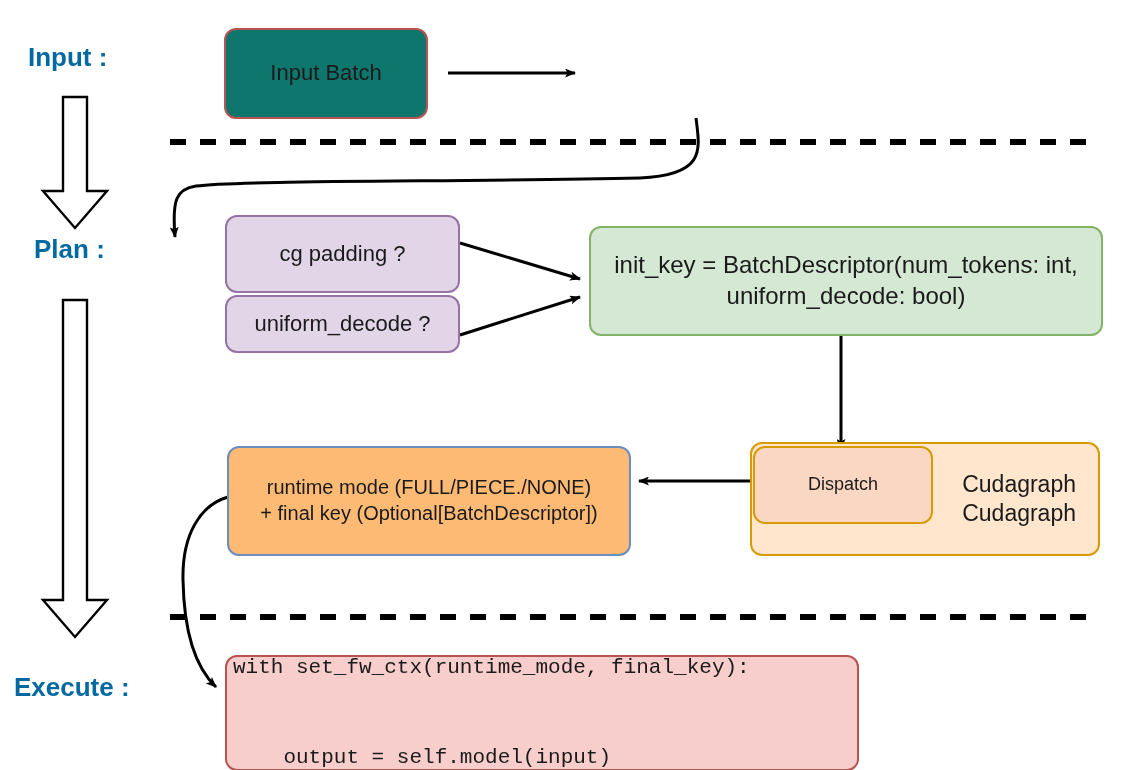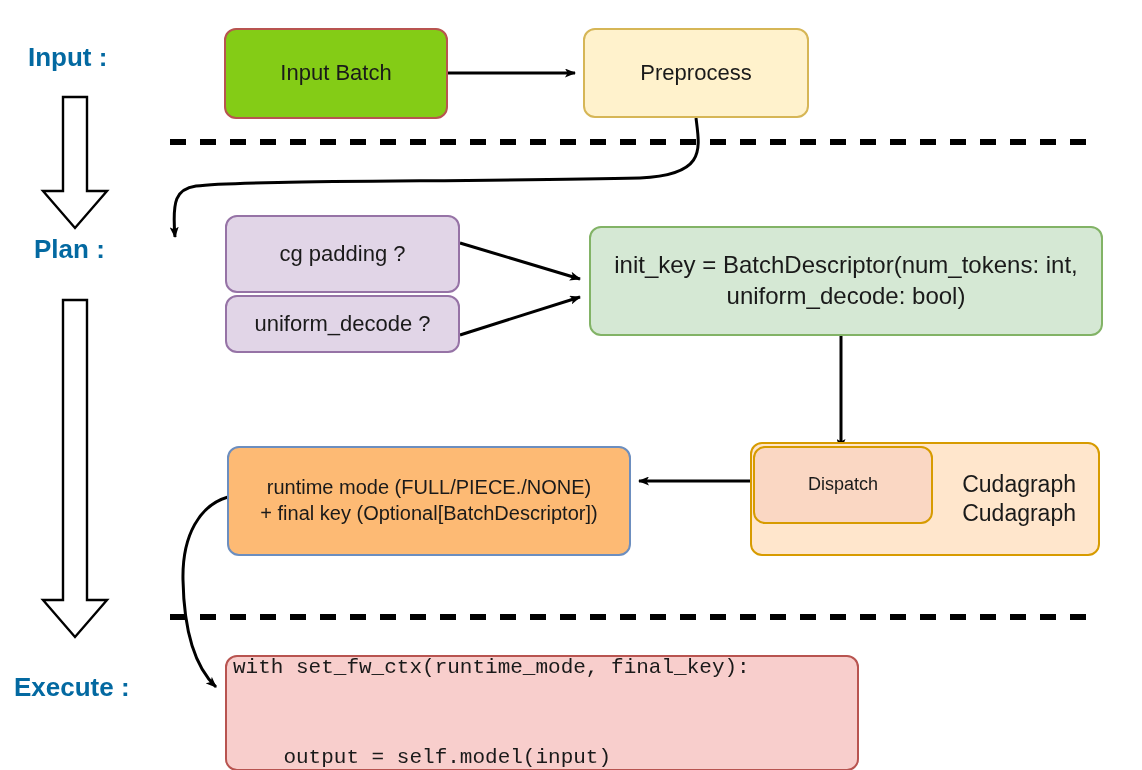--- a/index.html
+++ b/index.html
@@ -41,22 +41,22 @@
   .stage-label {
     position: absolute;
     font-weight: bold;
     font-size: 26px;
     color: #0369a1;
     white-space: nowrap;
   }
 
   
   #node-input-batch {
-    left: 224px; top: 28px; width: 224px; height: 91px;
-    background: #84cc16; border-color: #b85450;
+    left: 224px; top: 28px; width: 204px; height: 91px;
+    background: #0f766e; border-color: #b85450;
     font-size: 22px;
   }
   #node-preprocess {
     left: 583px; top: 28px; width: 226px; height: 90px;
     background: #fff2cc; border-color: #d6b656;
     font-size: 22px;
   }
   #node-cg-padding {
     left: 225px; top: 215px; width: 235px; height: 78px;
     background: #e1d5e7; border-color: #9673a6;
@@ -148,23 +148,20 @@
   </svg>
 
   <div class="stage-label" id="label-input">Input :</div>
   <div class="stage-label" id="label-plan">Plan :</div>
   <div class="stage-label" id="label-execute">Execute :</div>
 
   <div class="node" id="node-input-batch">
     <span>Input Batch</span>
   </div>
 
-  <div class="node" id="node-preprocess">
-    <span>Preprocess</span>
-  </div>
 
   <div class="node" id="node-cg-padding">
     <span>cg padding ?</span>
   </div>
 
   <div class="node" id="node-uniform-decode">
     <span>uniform_decode ?</span>
   </div>
 
   <div class="node" id="node-init-key">

